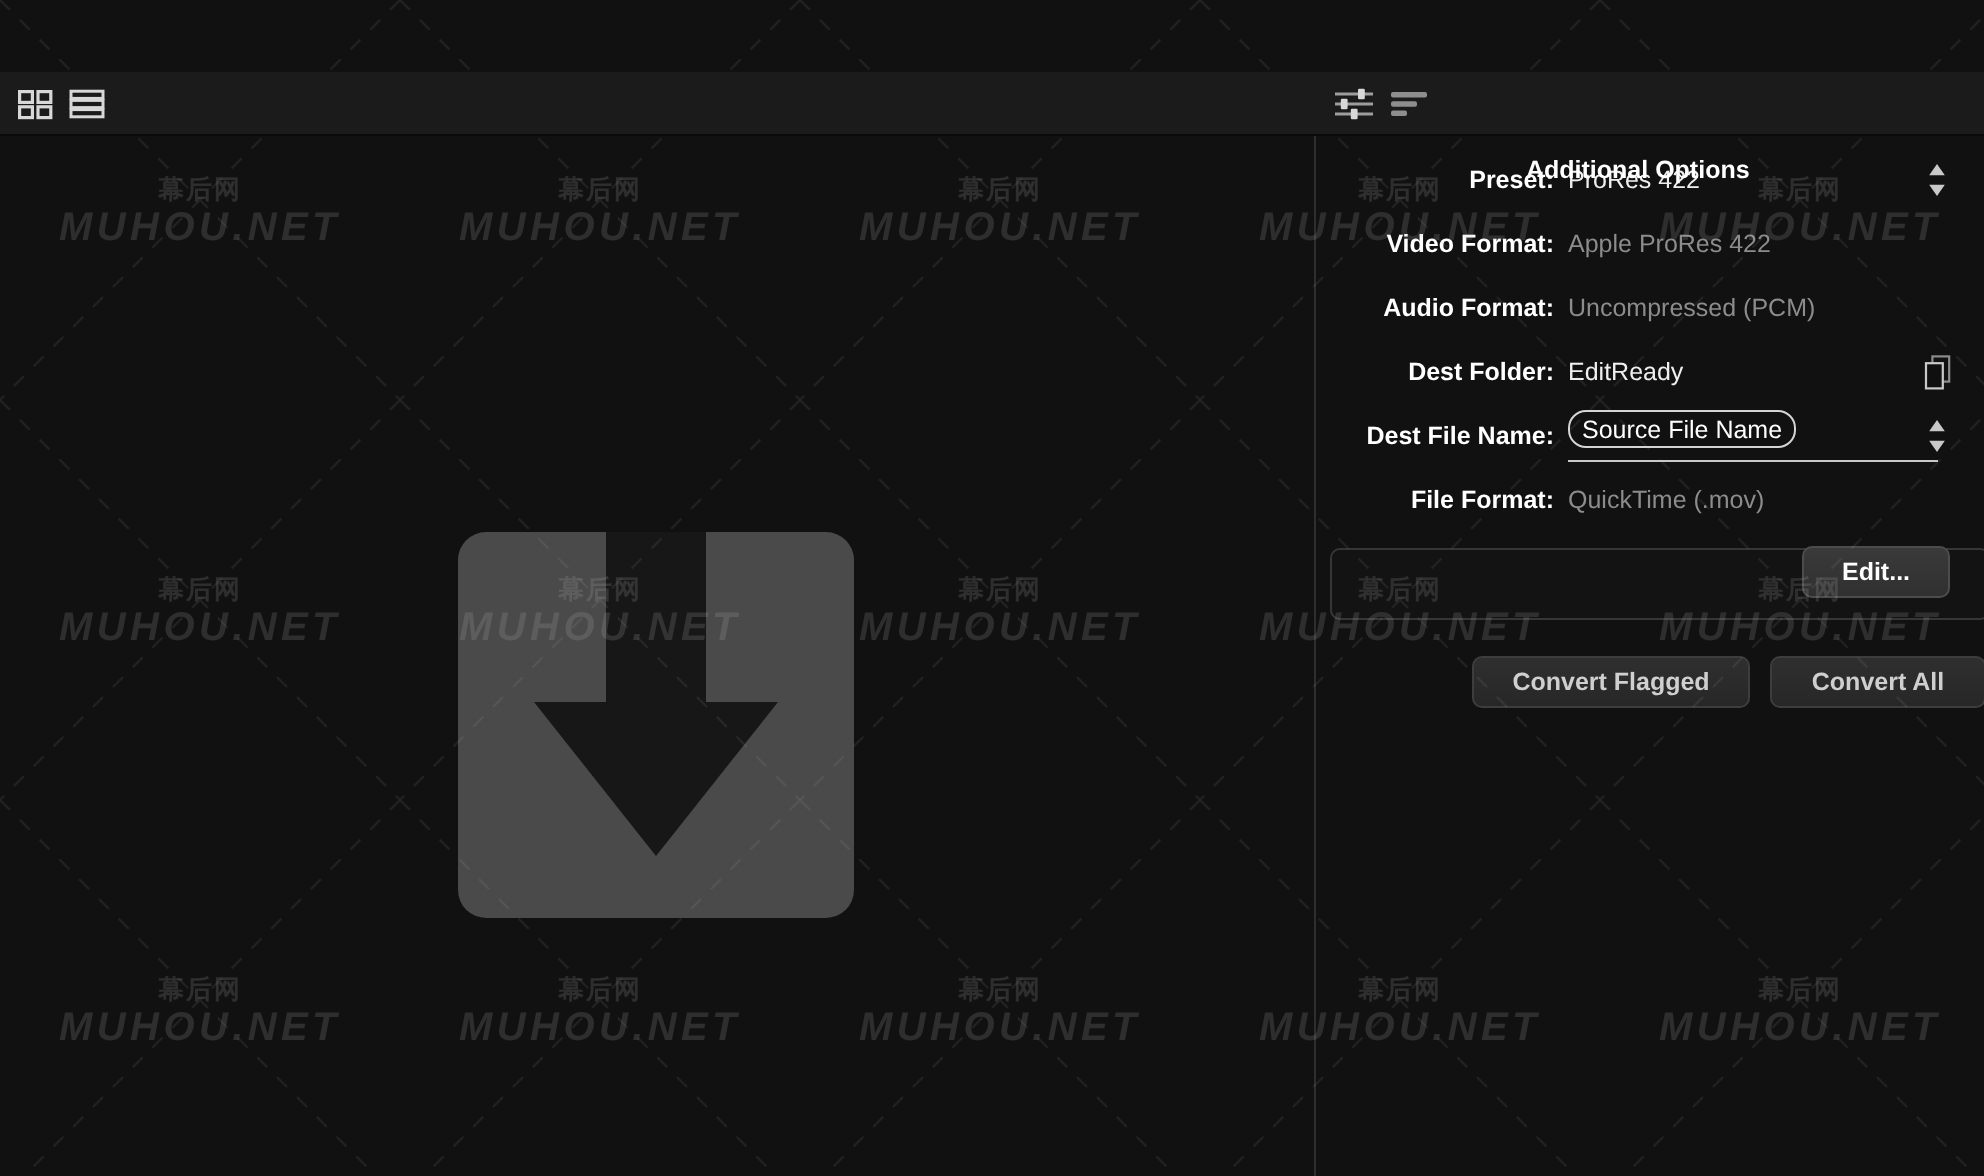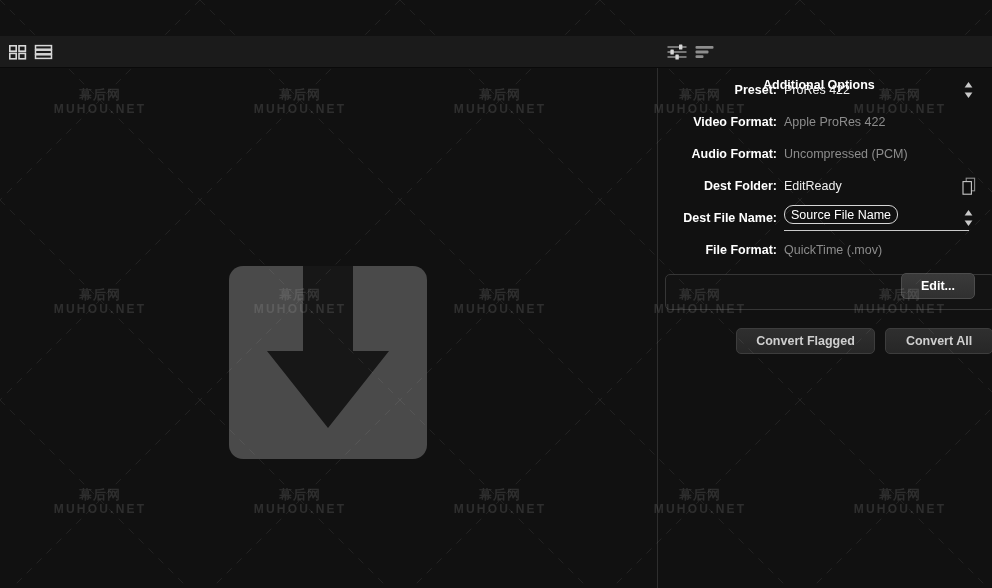--- a/index.html
+++ b/index.html
@@ -78,21 +78,21 @@
   }
   .wm {
     position: absolute;
     width: 160px;
     text-align: center;
     color: rgba(190,190,190,0.17);
     line-height: 1.12;
     user-select: none;
   }
   .wm .cn { font-size: 13px; font-weight: bold; letter-spacing: 1px; }
-  .wm .en { font-size: 12px; font-weight: bold; letter-spacing: 2.2px; }
+  .wm .en { font-size: 20px; font-weight: bold; letter-spacing: 2.2px; font-style: italic; }
 
   .diag-layer {
     position: absolute; top: 0; left: 0;
     width: 992px; height: 588px;
     pointer-events: none; z-index: 29;
   }
 
   
   .left-pane {
     position: absolute; top: 0; left: 0;

